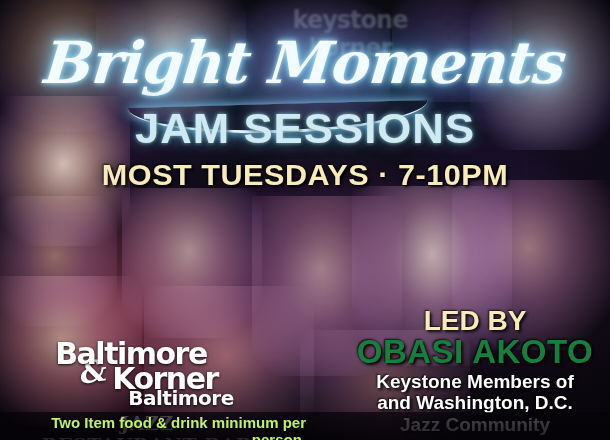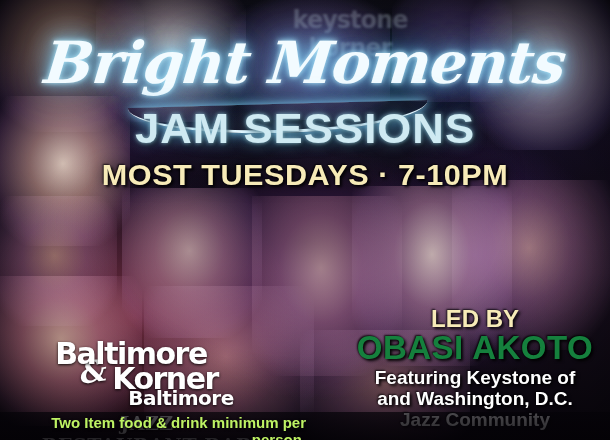--- a/index.html
+++ b/index.html
@@ -118,21 +118,21 @@
       0 0 16px rgba(0,0,0,.7);
     transform:scaleX(1.02);
   }
 
   
   #credits{
     position:absolute;right:10px;top:306px;width:250px;text-align:center;
   }
   .led-by{
     font-family:"Liberation Sans",sans-serif;
-    font-weight:700;font-size:24px;line-height:1.05;
+    font-weight:700;font-size:28px;line-height:1.05;
     color:#f7ebb8;
     text-shadow:2px 2px 3px rgba(0,0,0,.9),-1px -1px 2px rgba(0,0,0,.8);
   }
   .obasi{
     font-family:"Liberation Sans",sans-serif;
     font-weight:700;font-size:33px;line-height:1.02;
     letter-spacing:.5px;
     color:#15803d;
     text-shadow:2px 2px 3px rgba(0,0,0,.95),-1px -1px 2px rgba(0,0,0,.85);
   }
@@ -225,21 +225,21 @@
     <div class="swash"></div>
 
     <div class="jam">JAM SESSIONS</div>
 
     <div class="tuesdays">MOST TUESDAYS · 7-10PM</div>
 
     <div id="credits">
       <div class="led-by">LED BY</div>
       <div class="obasi">OBASI AKOTO</div>
       <div class="feat">
-        <div>Featuring Keystone of</div>
+        <div>Keystone Members of</div>
         <div>and Washington, D.C.</div>
         <div>Jazz Community</div>
       </div>
     </div>
 
     <div id="logo">
       <div class="logo-amp">&amp;</div>
       <div class="logo-line logo-key">Baltimore</div>
       <div class="logo-line logo-korner">Korner</div>
       <div class="logo-line logo-balt">Baltimore</div>

